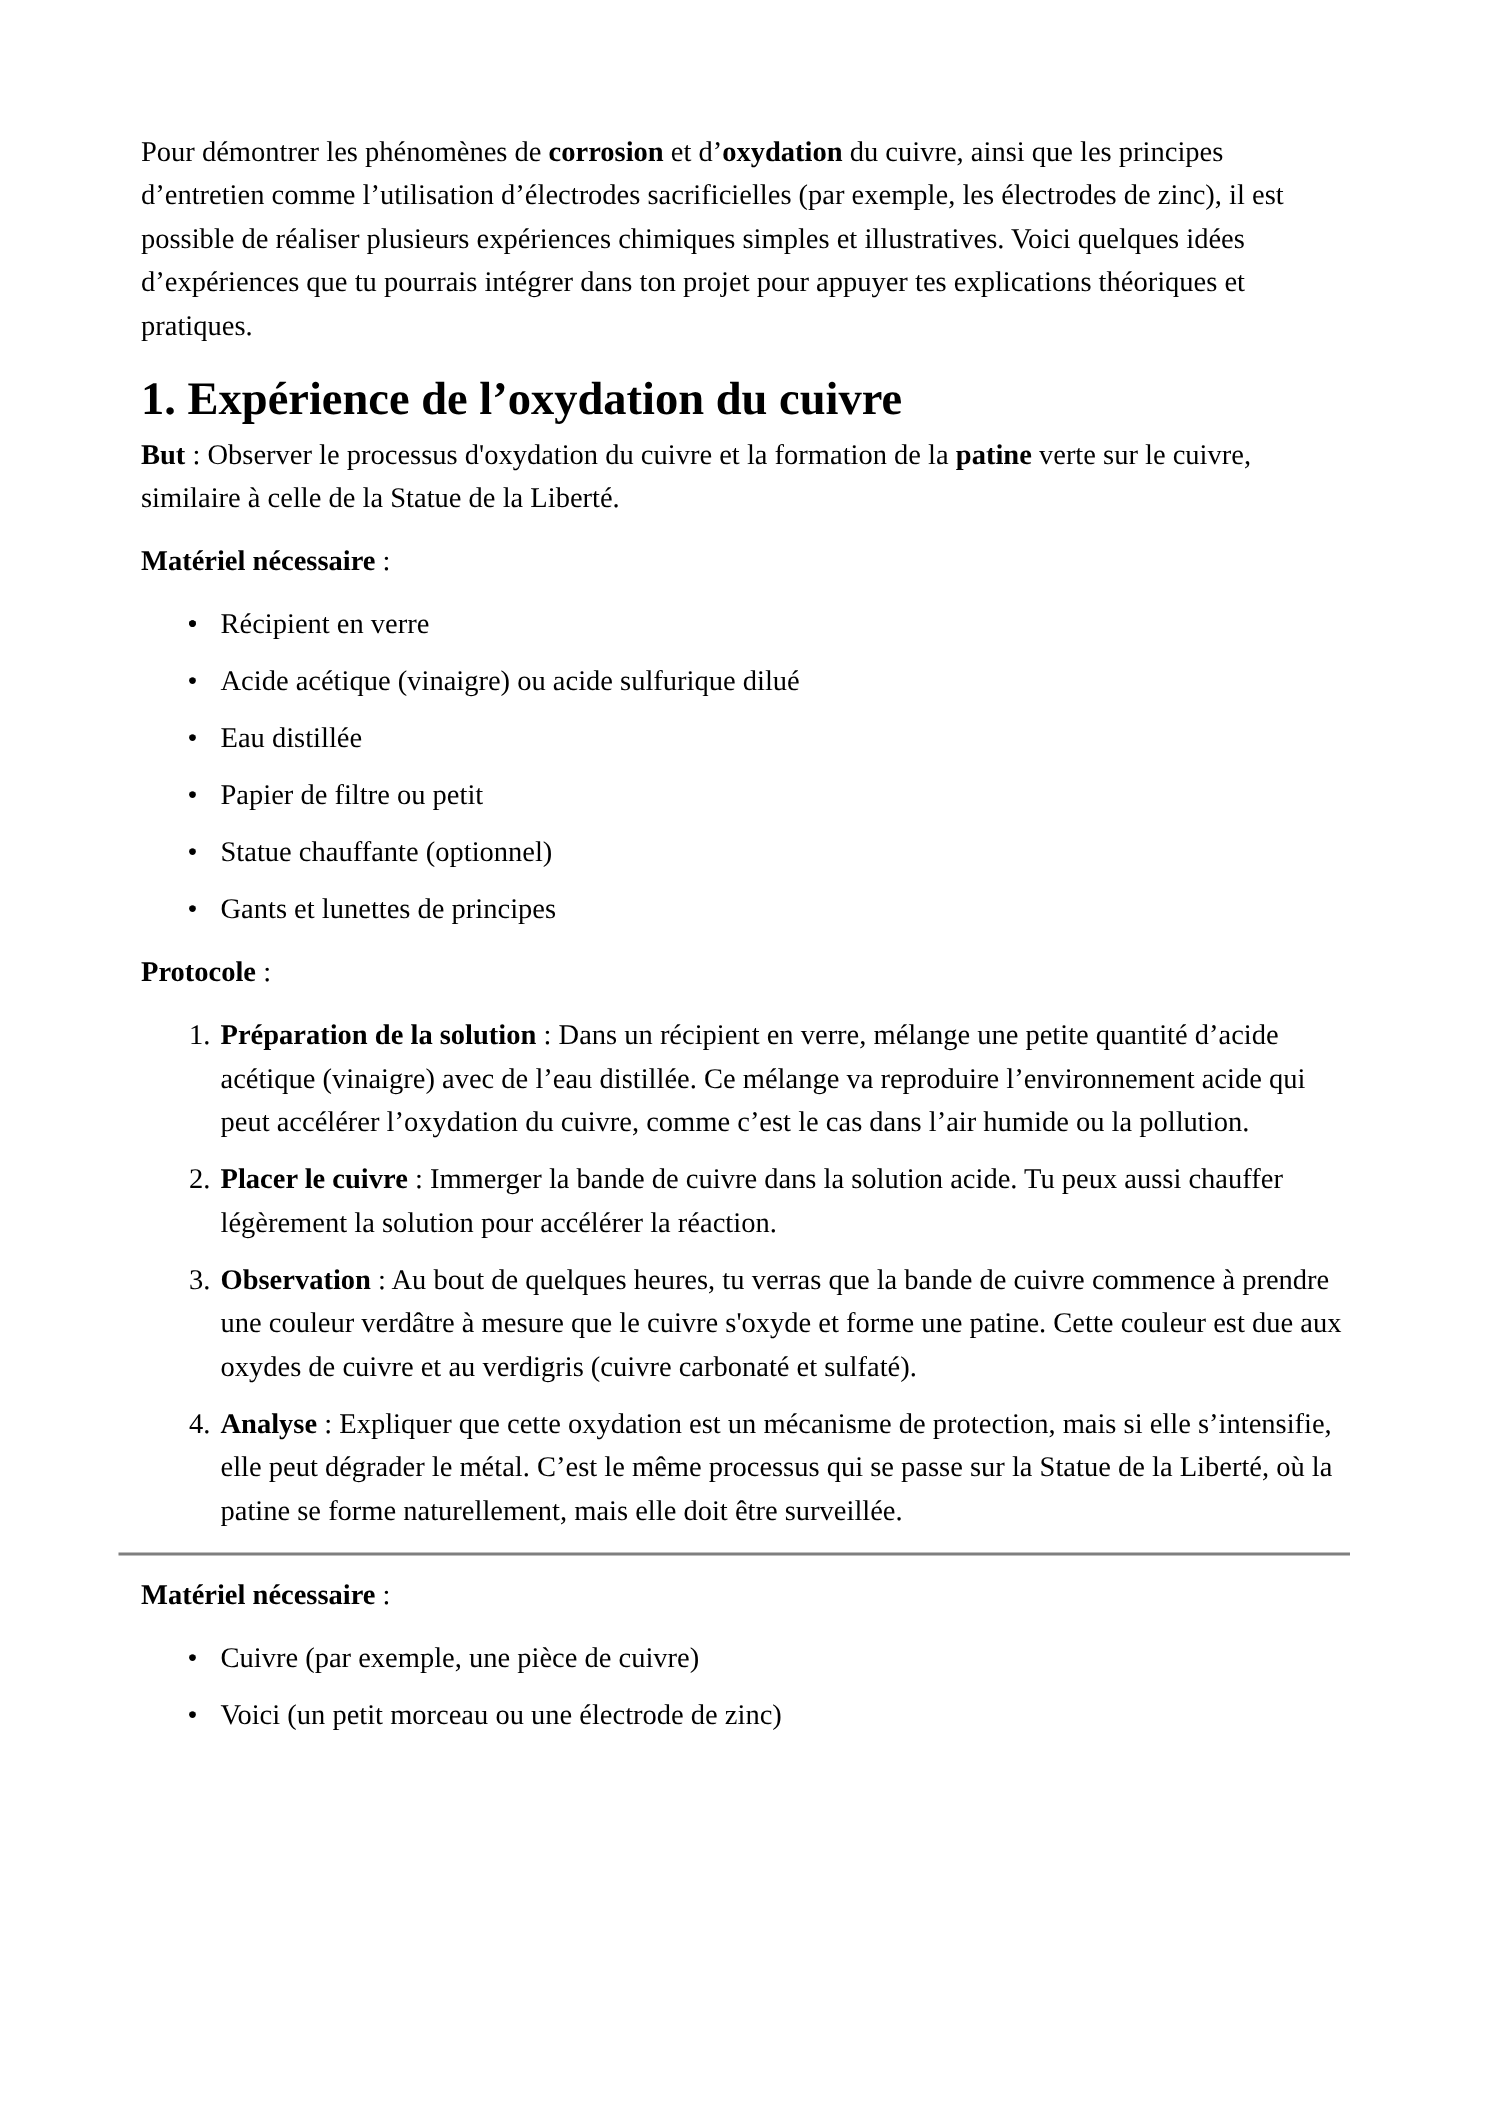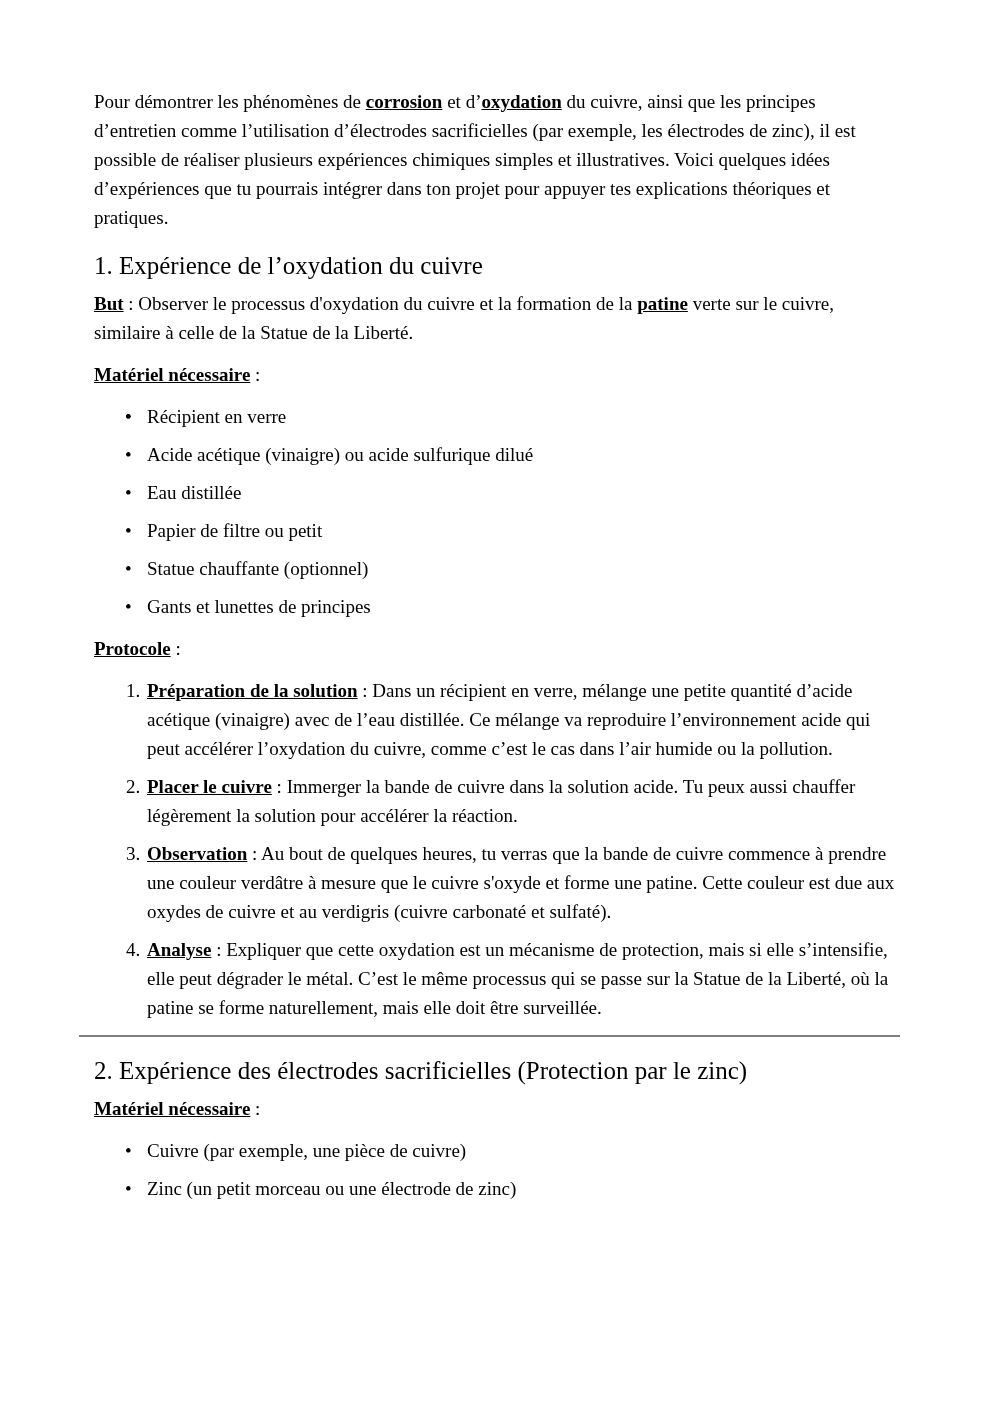--- a/index.html
+++ b/index.html
@@ -11,23 +11,23 @@
     background: #ffffff;
     padding: 87px 93px 0 94px;
     font-family: "Liberation Serif", serif;
     font-size: 19px;
     line-height: 29px;
     color: #000000;
     overflow: hidden;
   }
   p { margin: 0 0 13px 0; }
   h3 {
-    font-size: 25px;
+    font-size: 31px;
     line-height: 31px;
-    font-weight: normal;
+    font-weight: bold;
     margin: 18px 0 8px 0;
   }
   ul.doc-list, ol.doc-list {
     list-style: none;
     margin: 6px 0 13px 0;
     padding: 0;
   }
   .doc-list li {
     position: relative;
     padding-left: 53px;
@@ -40,21 +40,21 @@
     font-weight: normal;
   }
   ol.doc-list .marker { left: 32px; }
   hr.divider {
     border: none;
     border-top: 2px solid #7f7f7f;
     height: 0;
     margin: 13px 0 12px -15px;
     width: calc(100% + 15px);
   }
-  b { font-weight: bold; text-decoration: underline; }
+  b { font-weight: bold; }
 </style>
 </head>
 <body>
 
 <div class="page">
 
   <p><span>Pour démontrer les phénomènes de </span><b>corrosion</b><span> et d’</span><b>oxydation</b><span> du cuivre, ainsi que les principes d’entretien comme l’utilisation d’électrodes sacrificielles (par exemple, les électrodes de zinc), il est possible de réaliser plusieurs expériences chimiques simples et illustratives. Voici quelques idées d’expériences que tu pourrais intégrer dans ton projet pour appuyer tes explications théoriques et pratiques.</span></p>
 
   <h3>1. Expérience de l’oxydation du cuivre</h3>
 
@@ -76,23 +76,22 @@
 
   <ol class="doc-list">
     <li><span class="marker">1.</span><b>Préparation de la solution</b><span> : Dans un récipient en verre, mélange une petite quantité d’acide acétique (vinaigre) avec de l’eau distillée. Ce mélange va reproduire l’environnement acide qui peut accélérer l’oxydation du cuivre, comme c’est le cas dans l’air humide ou la pollution.</span></li>
     <li><span class="marker">2.</span><b>Placer le cuivre</b><span> : Immerger la bande de cuivre dans la solution acide. Tu peux aussi chauffer légèrement la solution pour accélérer la réaction.</span></li>
     <li><span class="marker">3.</span><b>Observation</b><span> : Au bout de quelques heures, tu verras que la bande de cuivre commence à prendre une couleur verdâtre à mesure que le cuivre s'oxyde et forme une patine. Cette couleur est due aux oxydes de cuivre et au verdigris (cuivre carbonaté et sulfaté).</span></li>
     <li><span class="marker">4.</span><b>Analyse</b><span> : Expliquer que cette oxydation est un mécanisme de protection, mais si elle s’intensifie, elle peut dégrader le métal. C’est le même processus qui se passe sur la Statue de la Liberté, où la patine se forme naturellement, mais elle doit être surveillée.</span></li>
   </ol>
 
   <hr class="divider">
 
-  <h3>2. Expérience des électrodes sacrificielles (Protection par le zinc)</h3>
 
 
   <p><b>Matériel nécessaire</b><span> :</span></p>
 
   <ul class="doc-list">
     <li><span class="marker">•</span><span>Cuivre (par exemple, une pièce de cuivre)</span></li>
-    <li><span class="marker">•</span><span>Zinc (un petit morceau ou une électrode de zinc)</span></li>
+    <li><span class="marker">•</span><span>Voici (un petit morceau ou une électrode de zinc)</span></li>
   </ul>
 
 </div>
 
 </body></html>

